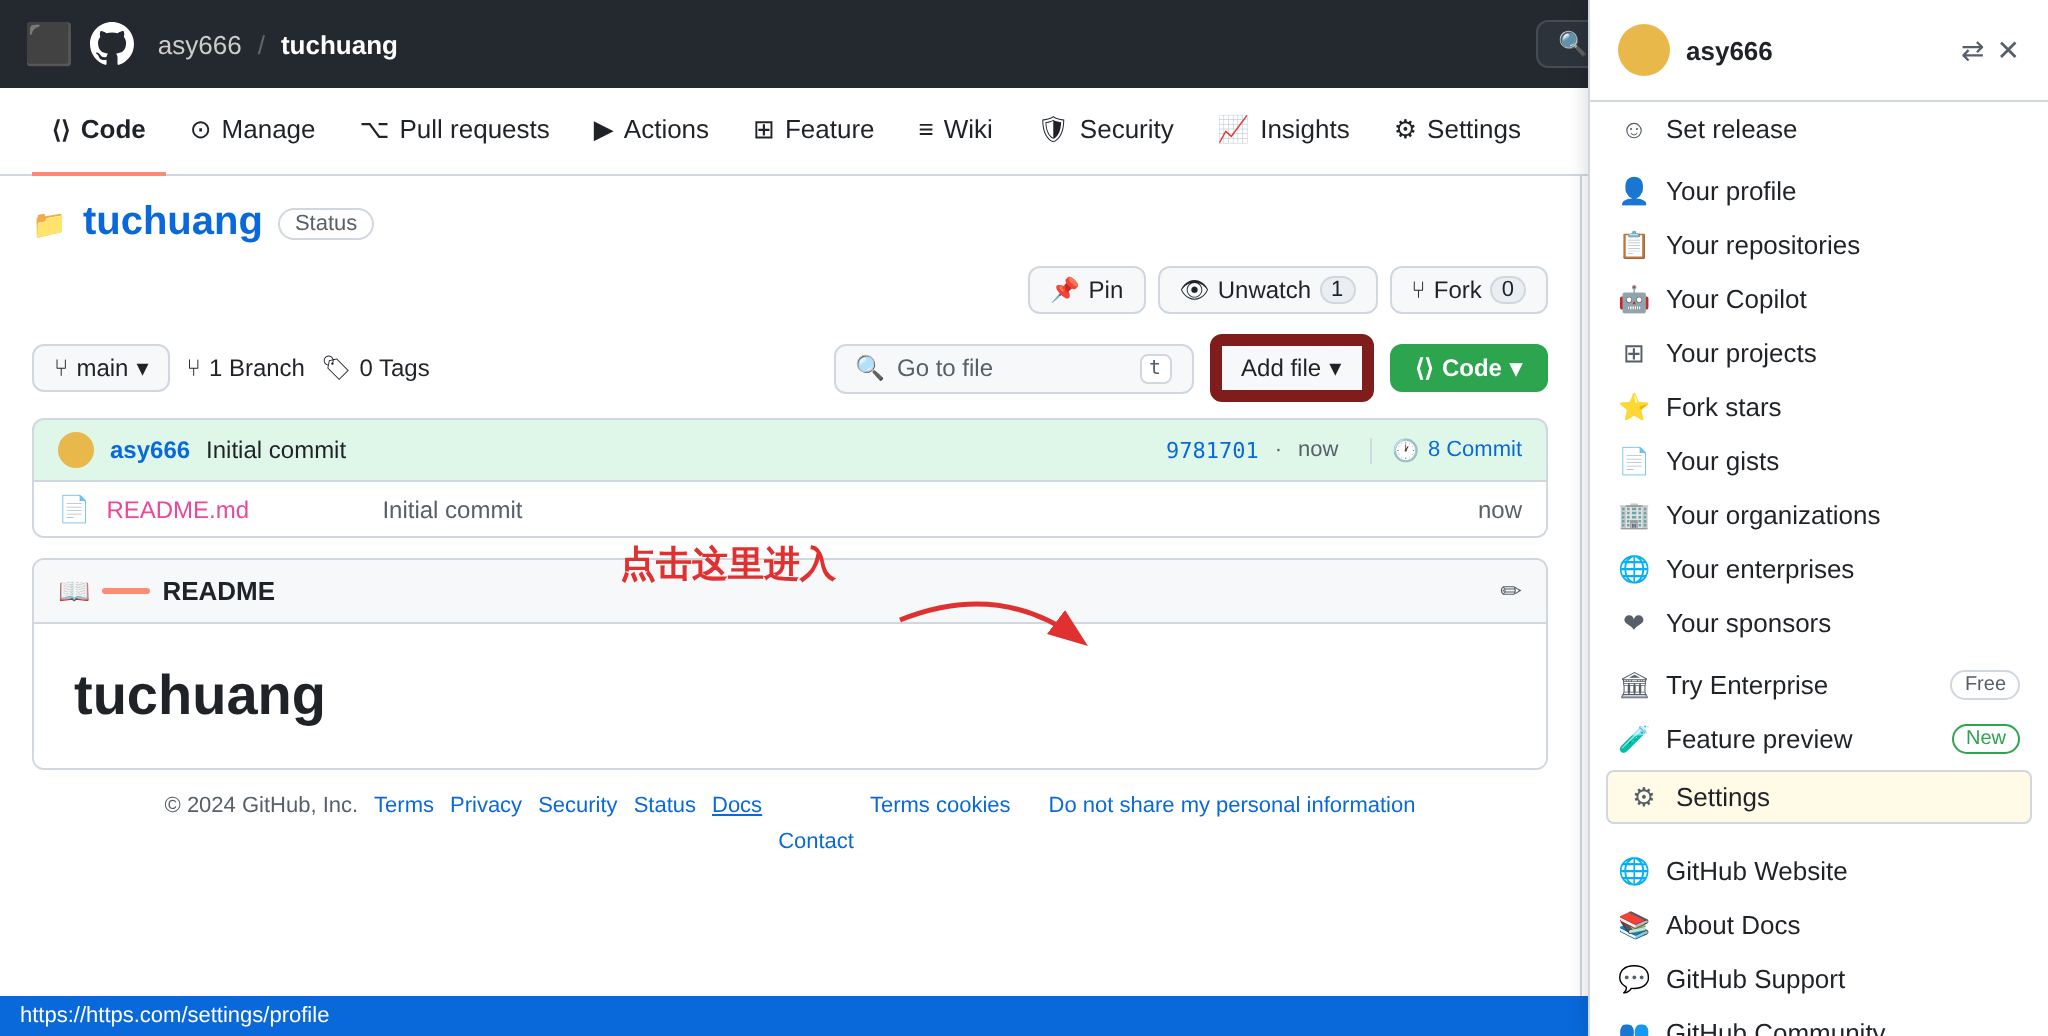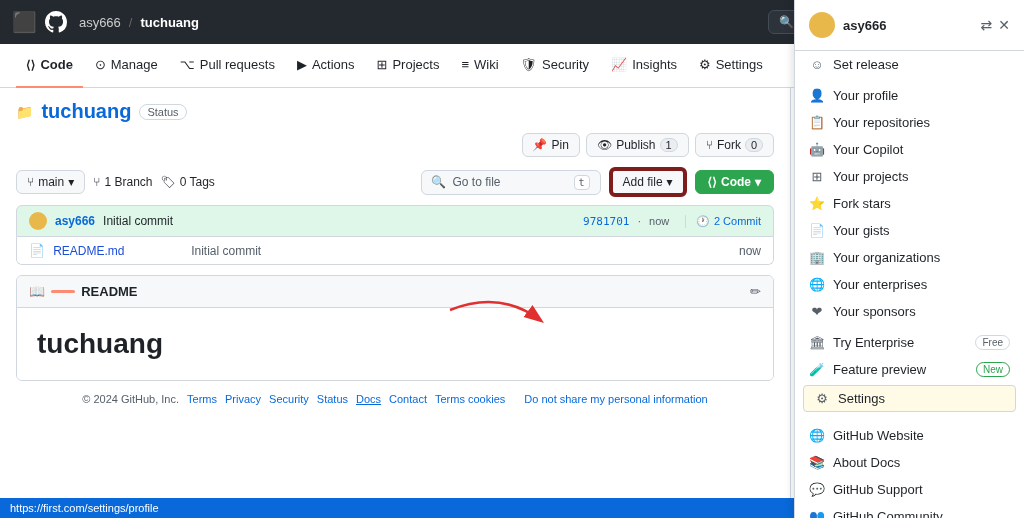--- a/index.html
+++ b/index.html
@@ -37,21 +37,21 @@
   <div style="display:flex; align-items:center; gap:5px; padding:8px 10px; font-size:13px; color:#1f2328; cursor:pointer; border-bottom:2px solid transparent; height:44px;">
     <span>⌥</span>
     <span>Pull requests</span>
   </div>
   <div style="display:flex; align-items:center; gap:5px; padding:8px 10px; font-size:13px; color:#1f2328; cursor:pointer; border-bottom:2px solid transparent; height:44px;">
     <span>▶</span>
     <span>Actions</span>
   </div>
   <div style="display:flex; align-items:center; gap:5px; padding:8px 10px; font-size:13px; color:#1f2328; cursor:pointer; border-bottom:2px solid transparent; height:44px;">
     <span>⊞</span>
-    <span>Projects</span>
+    <span>Feature</span>
   </div>
   <div style="display:flex; align-items:center; gap:5px; padding:8px 10px; font-size:13px; color:#1f2328; cursor:pointer; border-bottom:2px solid transparent; height:44px;">
     <span>≡</span>
     <span>Wiki</span>
   </div>
   <div style="display:flex; align-items:center; gap:5px; padding:8px 10px; font-size:13px; color:#1f2328; cursor:pointer; border-bottom:2px solid transparent; height:44px;">
     <span>🛡</span>
     <span>Security</span>
   </div>
   <div style="display:flex; align-items:center; gap:5px; padding:8px 10px; font-size:13px; color:#1f2328; cursor:pointer; border-bottom:2px solid transparent; height:44px;">
@@ -74,21 +74,21 @@
       <span style="border:1px solid #d0d7de; border-radius:20px; font-size:11px; padding:1px 7px; color:#57606a;">Status</span>
     </div>
 
     <div style="display:flex; align-items:center; gap:6px; margin-bottom:10px; justify-content:flex-end;">
       <div style="display:flex; align-items:center; gap:4px; padding:4px 10px; border:1px solid #d0d7de; border-radius:6px; background:#f6f8fa; font-size:12px; color:#1f2328; cursor:pointer;">
         <span>📌</span>
         <span>Pin</span>
       </div>
       <div style="display:flex; align-items:center; gap:4px; padding:4px 10px; border:1px solid #d0d7de; border-radius:6px; background:#f6f8fa; font-size:12px; color:#1f2328; cursor:pointer;">
         <span>👁</span>
-        <span>Publish</span>
+        <span>Unwatch</span>
         <span style="background:#eaeef2; border-radius:20px; padding:0 5px; font-size:11px; border:1px solid #d0d7de;">1</span>
       </div>
       <div style="display:flex; align-items:center; gap:4px; padding:4px 10px; border:1px solid #d0d7de; border-radius:6px; background:#f6f8fa; font-size:12px; color:#1f2328; cursor:pointer;">
         <span>⑂</span>
         <span>Fork</span>
         <span style="background:#eaeef2; border-radius:20px; padding:0 5px; font-size:11px; border:1px solid #d0d7de;">0</span>
       </div>
     </div>
 
     <div style="display:flex; align-items:center; gap:8px; margin-bottom:8px;">
@@ -103,48 +103,48 @@
       </div>
       <div style="font-size:12px; color:#1f2328; display:flex; align-items:center; gap:4px; cursor:pointer;">
         <span>🏷</span>
         <span>0 Tags</span>
       </div>
       <div style="margin-left:auto; display:flex; align-items:center; border:1px solid #d0d7de; border-radius:6px; background:#f6f8fa; padding:4px 10px; font-size:12px; color:#57606a; gap:6px; cursor:pointer; width:180px;">
         <span>🔍</span>
         <span>Go to file</span>
         <kbd style="border:1px solid #d0d7de; border-radius:4px; padding:1px 4px; font-size:10px; background:#fff; margin-left:auto;">t</kbd>
       </div>
-      <div style="display:flex; align-items:center; gap:4px; padding:4px 10px; border:4px solid #7f1d1d; border-radius:6px; background:#f6f8fa; font-size:12px; cursor:pointer;">
+      <div style="display:flex; align-items:center; gap:4px; padding:4px 10px; border:6px solid #7f1d1d; border-radius:6px; background:#f6f8fa; font-size:12px; cursor:pointer;">
         <span>Add file</span>
         <span>▾</span>
       </div>
       <div style="display:flex; align-items:center; gap:4px; padding:4px 12px; border:1px solid #2da44e; border-radius:6px; background:#2da44e; color:#fff; font-size:12px; font-weight:600; cursor:pointer;">
         <span>⟨⟩</span>
         <span>Code</span>
         <span>▾</span>
       </div>
     </div>
 
     <div style="background:#dff7e9; border:1px solid #d0d7de; border-radius:6px 6px 0 0; padding:6px 12px; display:flex; align-items:center; gap:8px;">
       <div style="width:18px; height:18px; border-radius:50%; background:#e8b84b; display:inline-block; flex-shrink:0;"></div>
       <span style="font-size:12px; font-weight:600; color:#0969da;">asy666</span>
       <span style="font-size:12px; color:#1f2328;">Initial commit</span>
       <span style="font-size:11px; color:#0969da; font-family:monospace; margin-left:auto;">9781701</span>
       <span style="font-size:11px; color:#57606a;">·</span>
       <span style="font-size:11px; color:#57606a;">now</span>
       <span style="font-size:11px; color:#0969da; display:flex; align-items:center; gap:4px; cursor:pointer; padding-left:10px; border-left:1px solid #d0d7de; margin-left:8px;">
         <span>🕐</span>
-        <span>2 Commit</span>
+        <span>8 Commit</span>
       </span>
     </div>
 
     <div style="border:1px solid #d0d7de; border-top:none; border-radius:0 0 6px 6px; overflow:hidden; margin-bottom:10px;">
       <div style="display:flex; align-items:center; padding:6px 12px; background:#fff; gap:8px;">
         <span style="color:#57606a; font-size:13px;">📄</span>
-        <span style="font-size:12px; color:#1d4ed8; flex:0 0 130px; cursor:pointer;">README.md</span>
+        <span style="font-size:12px; color:#ec4899; flex:0 0 130px; cursor:pointer;">README.md</span>
         <span style="font-size:12px; color:#57606a; flex:1;">Initial commit</span>
         <span style="font-size:12px; color:#57606a;">now</span>
       </div>
     </div>
 
     <div style="border:1px solid #d0d7de; border-radius:6px; overflow:hidden;">
       <div style="display:flex; align-items:center; justify-content:space-between; padding:8px 12px; background:#f6f8fa; border-bottom:1px solid #d0d7de;">
         <div style="display:flex; align-items:center; gap:6px; font-size:13px; font-weight:600;">
           <span>📖</span>
           <span style="width:24px; height:3px; background:#fd8c73; display:inline-block; border-radius:2px;"></span>
@@ -157,21 +157,21 @@
       </div>
     </div>
 
     <div style="margin-top:12px; display:flex; gap:8px; font-size:11px; color:#57606a; flex-wrap:wrap; justify-content:center;">
       <span>© 2024 GitHub, Inc.</span>
       <span style="color:#0969da; cursor:pointer;">Terms</span>
       <span style="color:#0969da; cursor:pointer;">Privacy</span>
       <span style="color:#0969da; cursor:pointer;">Security</span>
       <span style="color:#0969da; cursor:pointer;">Status</span>
       <span style="color:#0969da; cursor:pointer;text-decoration:underline;">Docs</span>
-      <span style="color:#0969da; cursor:pointer;">Contact</span>
+      <span style="color:#0969da; cursor:pointer;margin-top:18px;">Contact</span>
       <span style="color:#0969da; cursor:pointer;">Terms cookies</span>
       <span style="color:#0969da; cursor:pointer;padding-left:11px;">Do not share my personal information</span>
     </div>
   </div>
 
   <div style="width:220px; padding:12px 16px; border-left:1px solid #d0d7de; flex-shrink:0; font-size:13px;">
     <div style="font-size:14px; font-weight:600; margin-bottom:6px;">About</div>
     <div style="font-size:12px; color:#57606a; margin-bottom:10px;">No description, webs...</div>
     <div style="font-size:12px; color:#0969da; display:flex; align-items:center; gap:4px; margin-bottom:3px; cursor:pointer;">
       <span>📖</span>
@@ -196,20 +196,21 @@
     <div style="font-size:13px; font-weight:600; margin-bottom:4px;">Releases</div>
     <div style="font-size:12px; color:#57606a;">No releases publi...</div>
     <div style="font-size:12px; color:#0969da; cursor:pointer; margin-bottom:8px;">Create a new release</div>
     <div style="font-size:13px; font-weight:600; margin-bottom:4px;">Packages</div>
     <div style="font-size:12px; color:#57606a;">No packages published</div>
     <div style="font-size:12px; color:#0969da; cursor:pointer;">Publish your first package</div>
   </div>
 </div>
 
 <div style="position:absolute; top:270px; left:310px; z-index:8; pointer-events:none;">
+  <span style="color:#e03030; font-size:18px; font-weight:700;">点击这里进入</span>
   
   <svg width="120" height="60" style="position:absolute; top:10px; left:130px;" viewBox="0 0 120 60">
     <path d="M10,30 Q60,10 100,40" stroke="#e03030" stroke-width="2.5" fill="none" marker-end="url(#arr)"></path>
     <defs>
       <marker id="arr" markerWidth="8" markerHeight="8" refX="6" refY="3" orient="auto">
         <path d="M0,0 L0,6 L8,3 z" fill="#e03030"></path>
       </marker>
     </defs>
   </svg>
 </div>
@@ -306,14 +307,14 @@
   <div style="display:flex; align-items:center; gap:8px; padding:6px 14px; font-size:13px; color:#1f2328; cursor:pointer;">
     <span style="color:#57606a; font-size:13px; width:16px; text-align:center;">👥</span>
     <span>GitHub Community</span>
   </div>
 
   <div style="height:1px; background:#d0d7de; margin:4px 0;"></div>
 
 </div>
 
 <div style="position:fixed; bottom:0; left:0; right:0; height:20px; background:#0969da; display:flex; align-items:center; padding:0 10px;">
-  <span style="font-size:11px; color:#fff; cursor:pointer;">https://first.com/settings/profile</span>
+  <span style="font-size:11px; color:#fff; cursor:pointer;">https://https.com/settings/profile</span>
 </div>
 
 </body></html>

